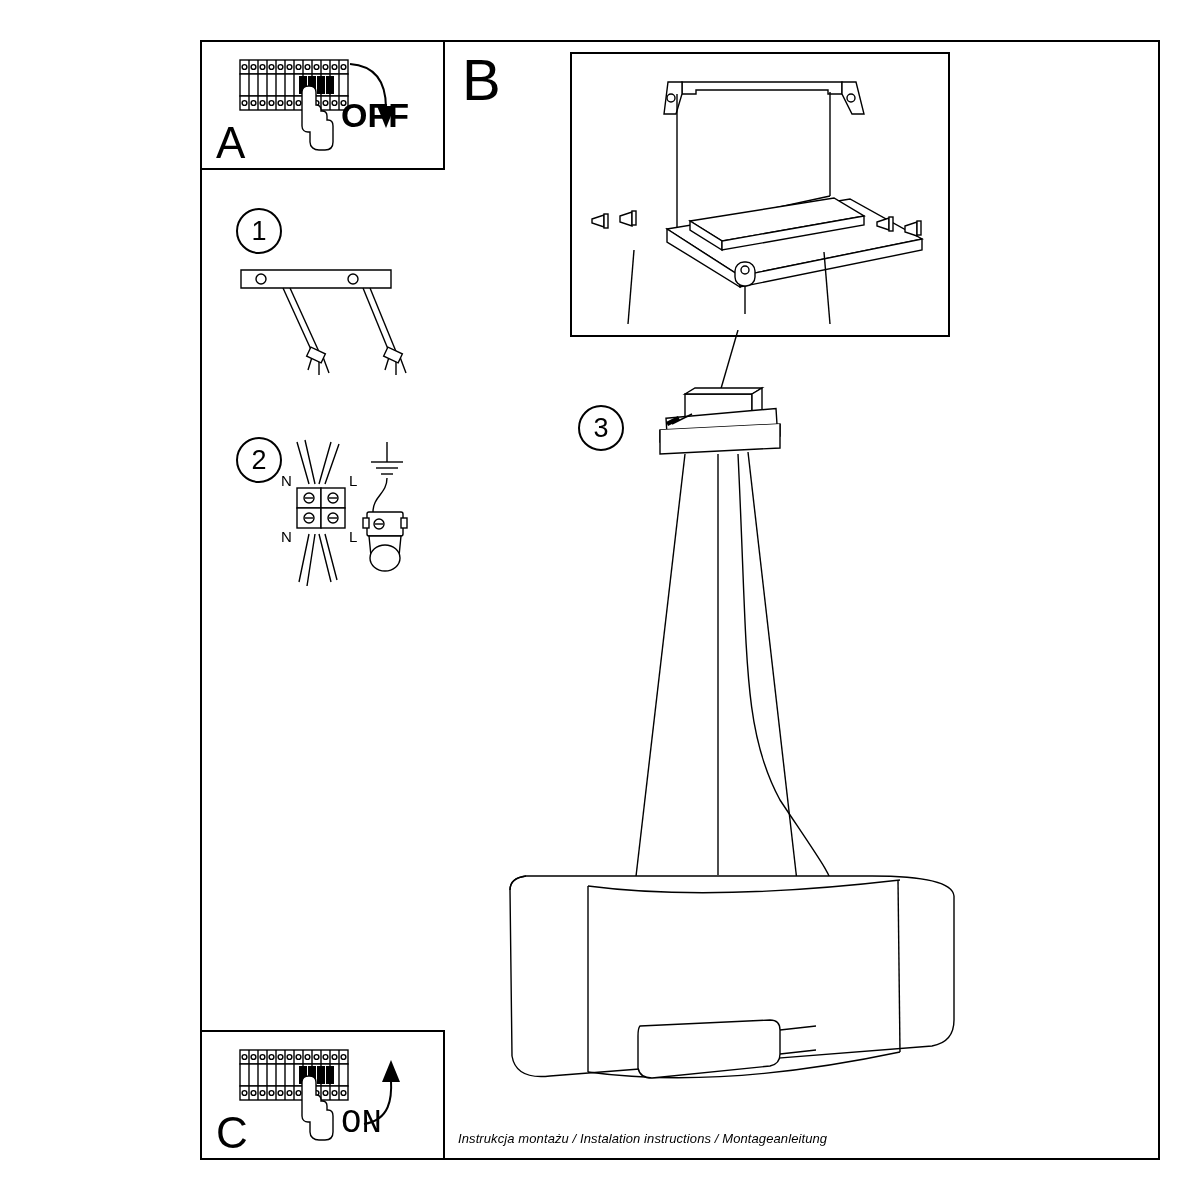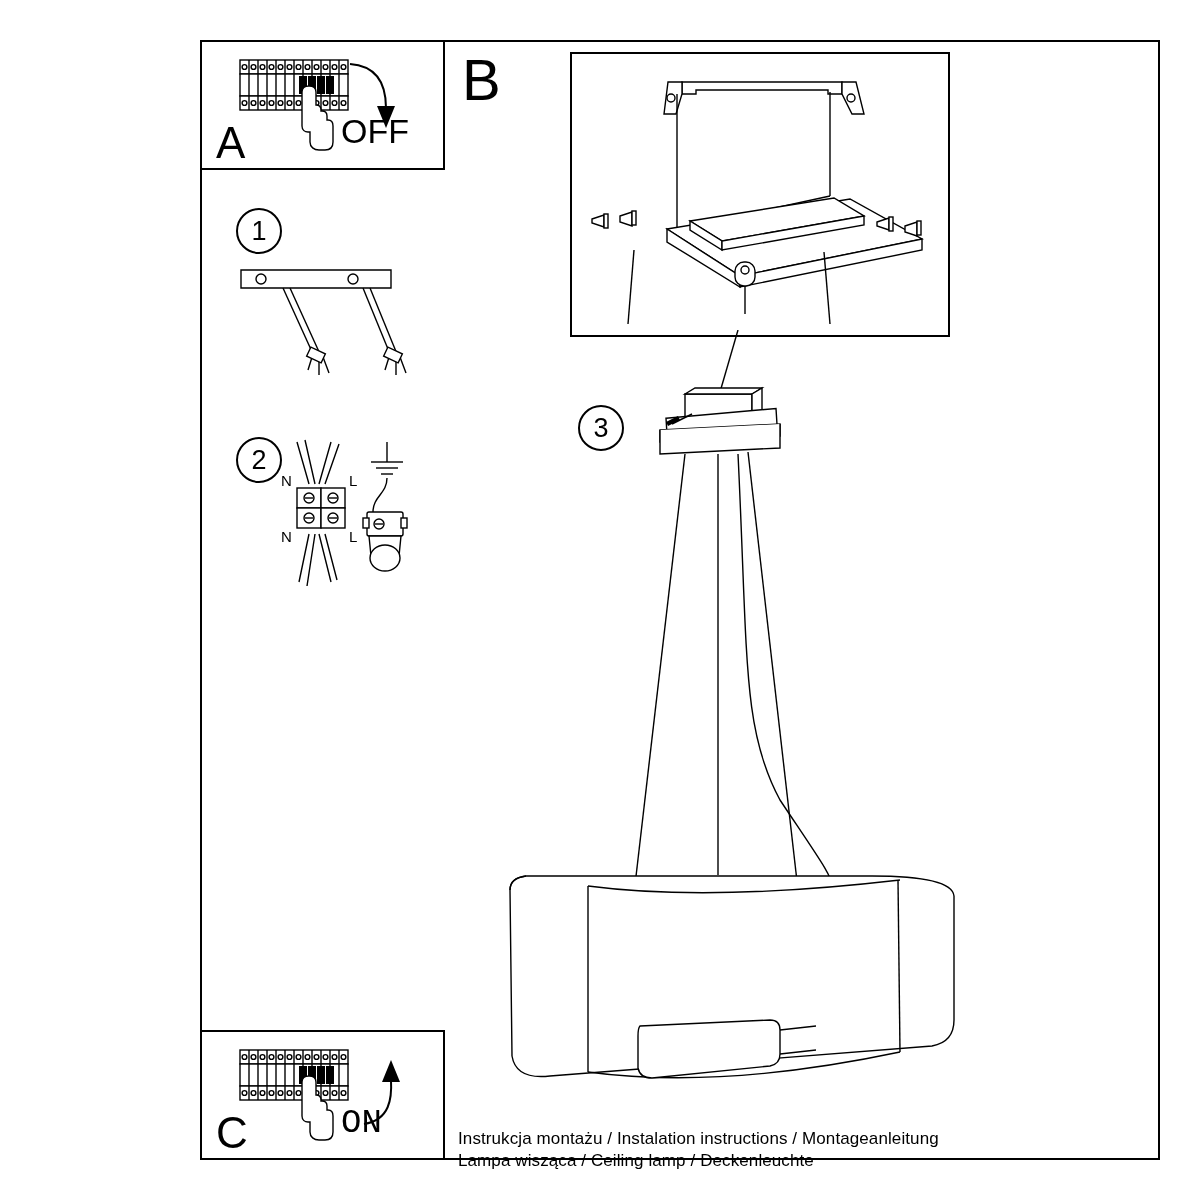--- a/index.html
+++ b/index.html
@@ -4,21 +4,21 @@
 <style>
   html,body{margin:0;padding:0;background:#ffffff;}
   body{width:1200px;height:1200px;font-family:"Liberation Sans",sans-serif;color:#000;}
   .sheet{position:relative;width:1200px;height:1200px;overflow:hidden;background:#fff;}
   .frame{position:absolute;left:200px;top:40px;width:960px;height:1120px;border:2px solid #000;box-sizing:border-box;}
   .box{position:absolute;border:2px solid #000;box-sizing:border-box;background:#fff;}
   .lbl{position:absolute;font-family:"Liberation Sans",sans-serif;color:#000;}
   .big{font-size:44px;}
   .mid{font-size:34px;}
   .circnum{position:absolute;width:46px;height:46px;border:2px solid #000;border-radius:50%;display:flex;align-items:center;justify-content:center;font-size:27px;box-sizing:border-box;background:#fff;}
-  .footer{position:absolute;font-size:17px;line-height:22px;letter-spacing:0.1px;}
+  .footer{position:absolute;font-size:13px;line-height:22px;letter-spacing:0.1px;font-style:italic;}
   svg{display:block;}
   .st{fill:none;stroke:#000;stroke-width:2;}
   .st1{fill:none;stroke:#000;stroke-width:1.4;}
   .stf1{fill:#fff;stroke:#000;stroke-width:1.4;}
   .blk{fill:#000;}
 </style>
 </head>
 <body>
 
 <div class="sheet">
@@ -84,21 +84,21 @@
         <path class="stf1" d="M100 68 l0 16 c0 4 3 6 6 6 l2 0 0 10 c0 5 4 8 9 8 l6 0 c5 0 8 -3 8 -8 l0 -16 c0 -4 -2 -6 -5 -6 l-1 0 0 -4 c0 -3 -2 -5 -5 -5 l-1 0 0 -1 c0 -3 -2 -5 -5 -5 l0 0 0 -13 c0 -4 -3 -6 -7 -6 -4 0 -7 2 -7 6 z"></path>
       </g>
 
       <g>
         <path class="st" d="M148 22 C176 24 184 44 184 66"></path>
         <path class="blk" d="M184 86 l-9 -22 18 0 z"></path>
       </g>
     </svg>
   </div>
   <div class="lbl big" style="left:216px;top:118px;">A</div>
-  <div class="lbl mid" style="left:341px;top:112px;font-weight:400;">OFF</div>
+  <div class="lbl mid" style="left:341px;top:96px;font-weight:700;">OFF</div>
 
   <div class="lbl" style="left:462px;top:46px;font-size:58px;">B</div>
 
   <div class="box" style="left:570px;top:52px;width:380px;height:285px;">
     <svg width="376" height="281" viewBox="0 0 376 281">
 
       <g>
         <path class="stf1" d="M110 28 l160 0 0 12 -14 0 0 -4 -132 0 0 4 -14 0 z"></path>
         <path class="stf1" d="M96 28 l14 0 0 12 -6 20 -12 0 z"></path>
         <path class="stf1" d="M270 28 l14 0 8 32 -12 0 -10 -20 z"></path>
@@ -320,15 +320,14 @@
       <g>
         <path class="st" d="M162 92 C188 88 190 66 189 48"></path>
         <path class="blk" d="M189 28 l9 22 -18 0 z"></path>
       </g>
     </svg>
   </div>
   <div class="lbl big" style="left:216px;top:1108px;">C</div>
   <div class="lbl mid" style="left:341px;top:1104px;font-family:Liberation Mono, monospace;">ON</div>
 
   <div class="footer" style="left:458px;top:1128px;">Instrukcja montażu / Instalation instructions / Montageanleitung</div>
-  <div class="footer" style="left:458px;top:1150px;">Lampa wisząca / Ceiling lamp / Deckenleuchte</div>
 
 </div>
 
 </body></html>

